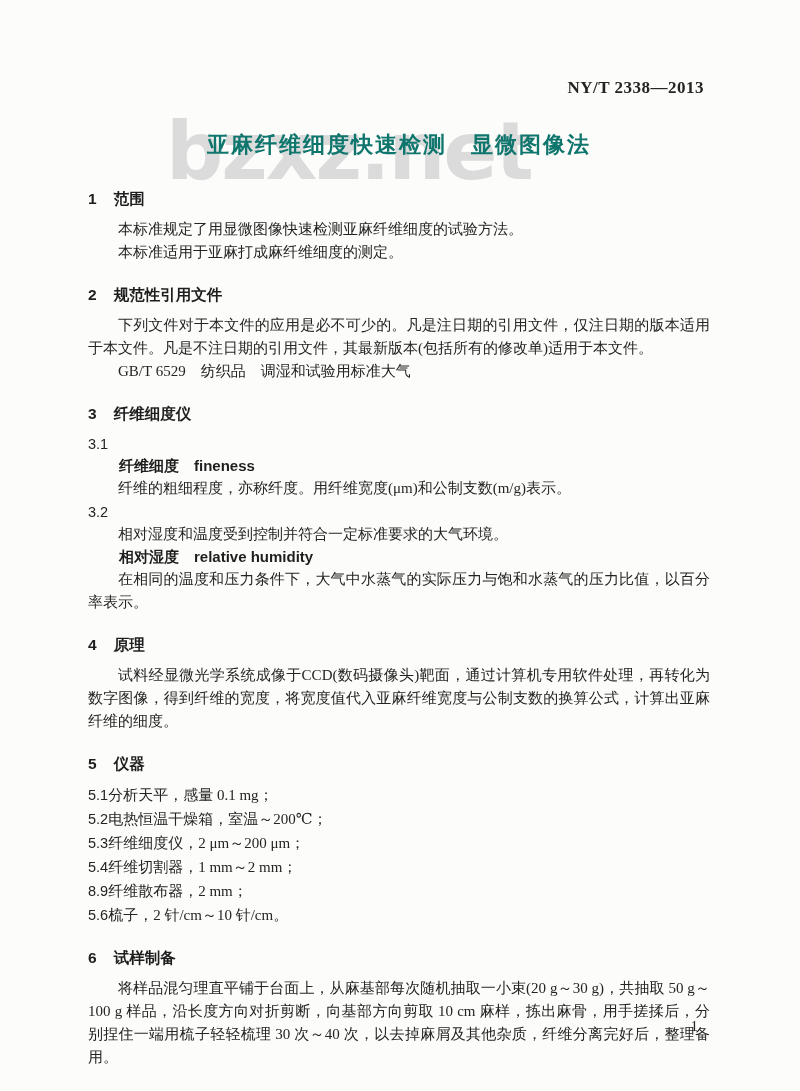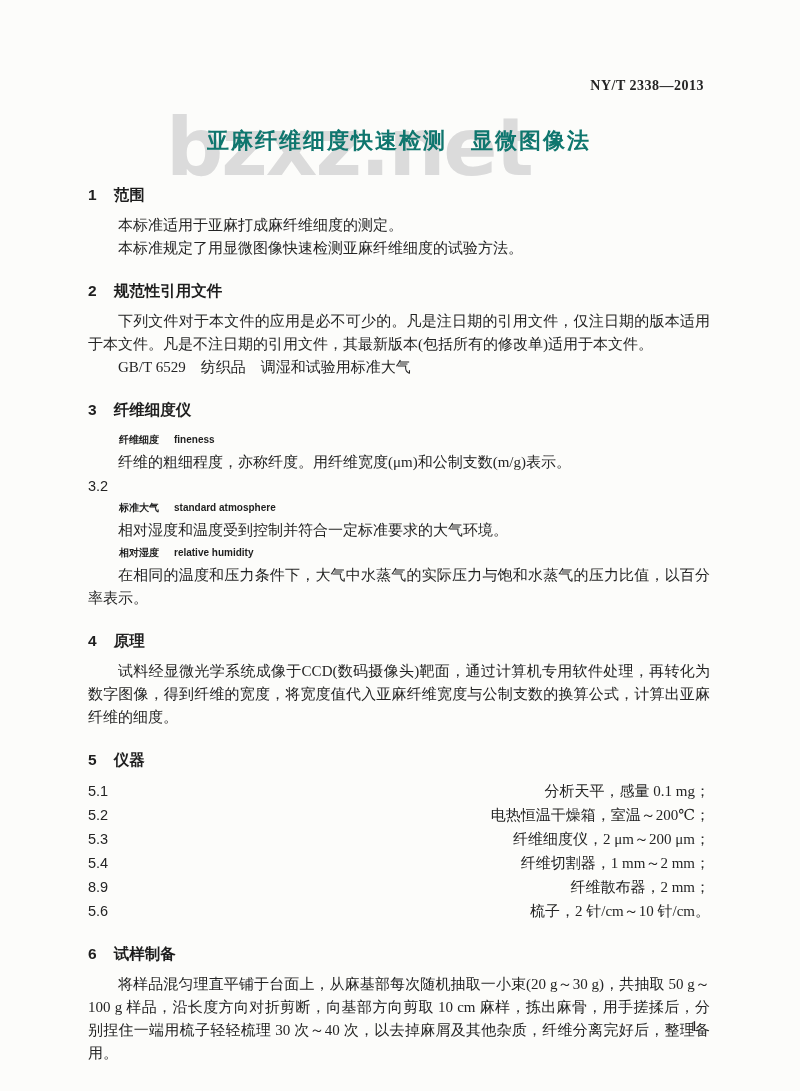--- a/index.html
+++ b/index.html
@@ -15,21 +15,21 @@
     padding: 78px 90px 0 88px;
     background: #fcfcfa;
     color: #242424;
     font-family: "Liberation Serif", "DejaVu Serif", serif;
     font-size: 15px;
     overflow: hidden;
   }
   .doc-number {
     text-align: right;
     font-weight: 700;
-    font-size: 14px;
+    font-size: 17px;
     letter-spacing: 0.5px;
     padding-right: 6px;
     font-family: "Liberation Serif", "DejaVu Serif", serif;
   }
   .title-wrap { position: relative; }
   .watermark {
     position: absolute;
     top: -18px;
     left: 78px;
     z-index: 1;
@@ -76,32 +76,31 @@
     line-height: 22px;
     margin-top: 1px;
     font-family: "Liberation Sans", "DejaVu Sans", sans-serif;
     font-size: 14.5px;
   }
   .term-line {
     padding-left: 31px;
     line-height: 22px;
     font-family: "Liberation Sans", "DejaVu Sans", sans-serif;
     font-weight: 700;
-    font-size: 10px;
+    font-size: 15px;
     color: #1e1e1e;
   }
   .term-en { margin-left: 15px; }
   .term-def {
     text-indent: 2em;
     line-height: 23px;
   }
   .inst-item {
     display: flex;
     line-height: 24px;
-    justify-content: space-between;
   }
   .inst-num {
     font-family: "Liberation Sans", "DejaVu Sans", sans-serif;
     font-size: 14.5px;
     flex: 0 0 auto;
   }
   .page-number {
     position: absolute;
     top: 1018px;
     right: 102px;
@@ -117,44 +116,42 @@
 
   <div class="title-wrap">
     <div class="watermark">bzxz.net</div>
     <h1 class="doc-title">亚麻纤维细度快速检测　显微图像法</h1>
   </div>
 
   <div class="clause-heading first">
     <span>1</span>
     <span>范围</span>
   </div>
+  <p class="para indent">本标准规定了用显微图像快速检测亚麻纤维细度的试验方法。</p>
   <p class="para indent">本标准适用于亚麻打成麻纤维细度的测定。</p>
-  <p class="para indent">本标准规定了用显微图像快速检测亚麻纤维细度的试验方法。</p>
 
   <div class="clause-heading">
     <span>2</span>
     <span>规范性引用文件</span>
   </div>
   <p class="para indent">下列文件对于本文件的应用是必不可少的。凡是注日期的引用文件，仅注日期的版本适用于本文件。凡是不注日期的引用文件，其最新版本(包括所有的修改单)适用于本文件。</p>
   <p class="para indent">GB/T 6529　纺织品　调湿和试验用标准大气</p>
 
   <div class="clause-heading">
     <span>3</span>
     <span>纤维细度仪</span>
   </div>
 
+  <div class="term-num">3.1</div>
   <div class="term-line">
     <span>纤维细度</span><span class="term-en">fineness</span>
   </div>
   <p class="para term-def">纤维的粗细程度，亦称纤度。用纤维宽度(μm)和公制支数(m/g)表示。</p>
 
   <div class="term-num">3.2</div>
-  <div class="term-line">
-    <span>标准大气</span><span class="term-en">standard atmosphere</span>
-  </div>
   <p class="para term-def">相对湿度和温度受到控制并符合一定标准要求的大气环境。</p>
 
   <div class="term-line">
     <span>相对湿度</span><span class="term-en">relative humidity</span>
   </div>
   <p class="para term-def">在相同的温度和压力条件下，大气中水蒸气的实际压力与饱和水蒸气的压力比值，以百分率表示。</p>
 
   <div class="clause-heading">
     <span>4</span>
     <span>原理</span>

